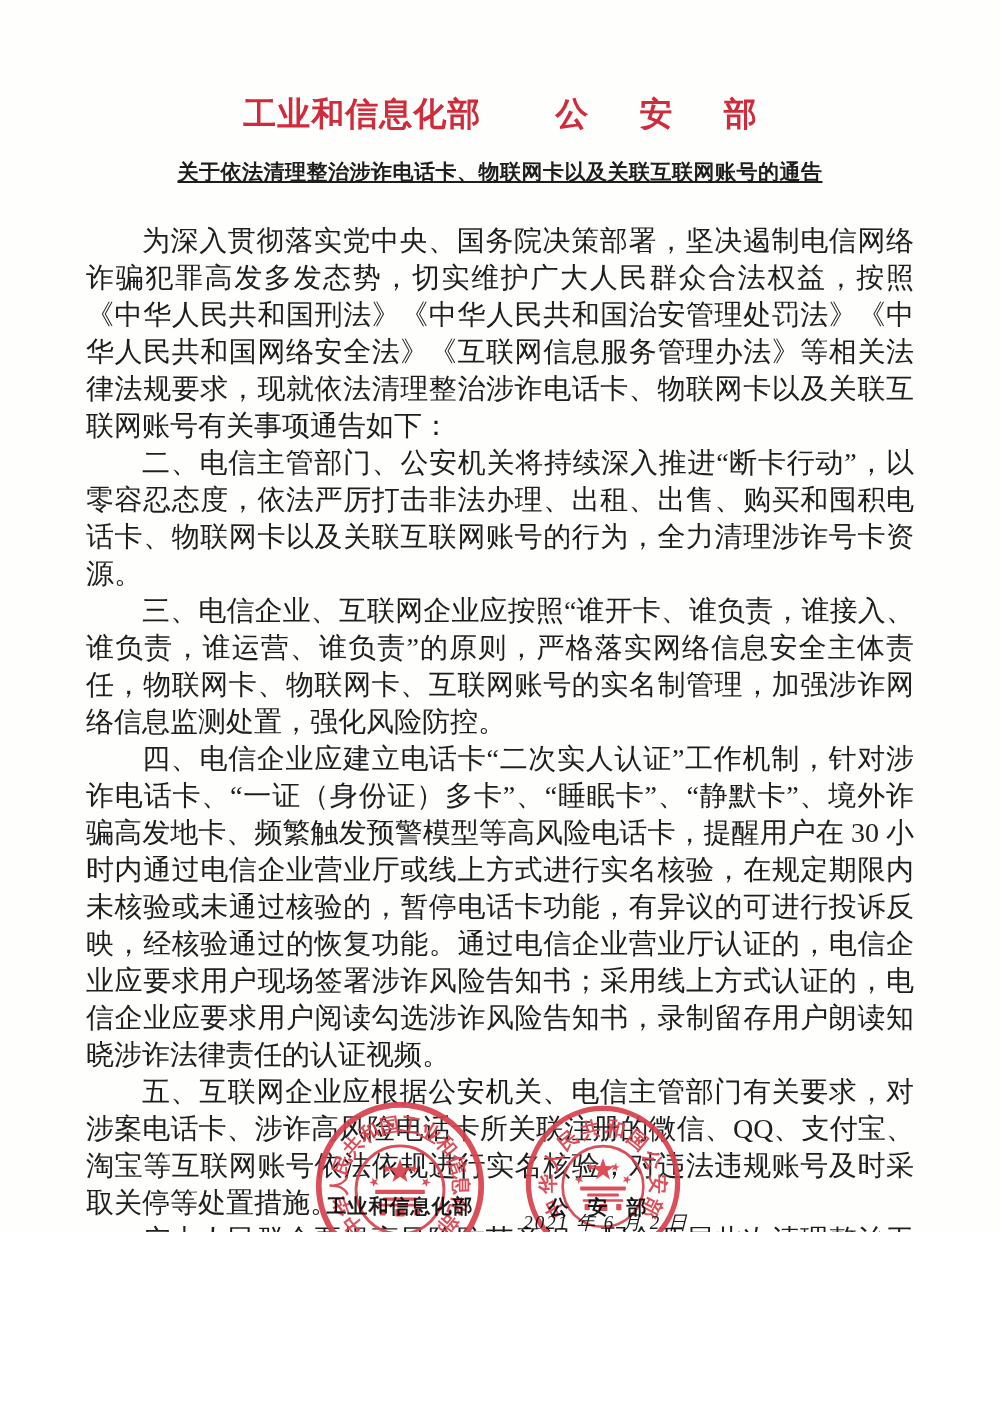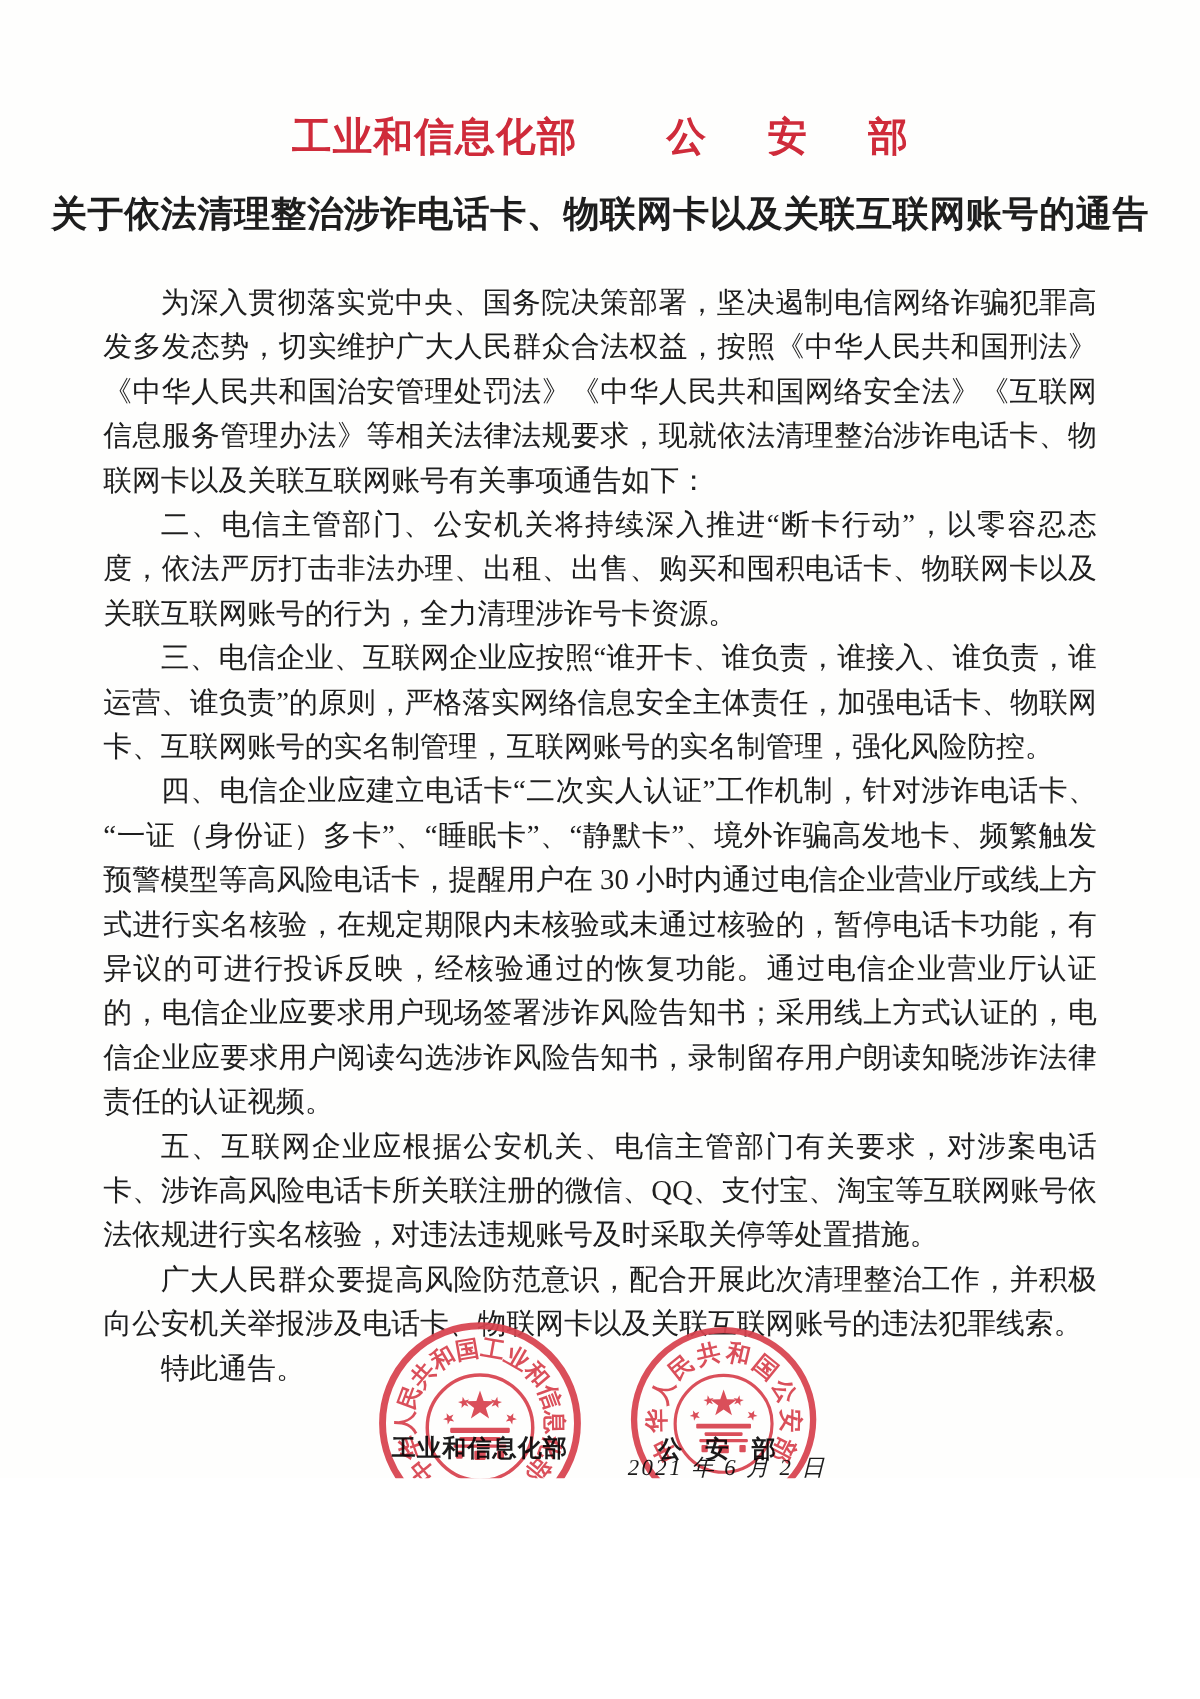--- a/index.html
+++ b/index.html
@@ -21,27 +21,28 @@
     font-size:33px;
     color:var(--header-red,#cf2b3a);
     letter-spacing:1px;
   }
   .ministry-2{letter-spacing:1.55em;margin-right:-1.55em;}
   
   .notice-title{
     margin-top:21px;
     text-align:center;
     font-weight:bold;
-    font-size:30px;
+    font-size:21px;
     letter-spacing:.5px;
+    text-decoration:underline;
   }
   
   .notice-body{
     margin:36px 86px 0 86px;
-    font-size:24px;
+    font-size:28px;
     line-height:37px;
     text-align:justify;
     text-justify:inter-ideograph;
   }
   .notice-body p{
     margin:0;
     text-indent:2em;
   }
   
   .seal-layer{
@@ -84,21 +85,21 @@
   <div class="header-line">
     <span>工业和信息化部</span>
     <span class="ministry-2">公安部</span>
   </div>
 
   <div class="notice-title">关于依法清理整治涉诈电话卡、物联网卡以及关联互联网账号的通告</div>
 
   <div class="notice-body">
     <p>为深入贯彻落实党中央、国务院决策部署，坚决遏制电信网络诈骗犯罪高发多发态势，切实维护广大人民群众合法权益，按照《中华人民共和国刑法》《中华人民共和国治安管理处罚法》《中华人民共和国网络安全法》《互联网信息服务管理办法》等相关法律法规要求，现就依法清理整治涉诈电话卡、物联网卡以及关联互联网账号有关事项通告如下：</p>
     <p>二、电信主管部门、公安机关将持续深入推进“断卡行动”，以零容忍态度，依法严厉打击非法办理、出租、出售、购买和囤积电话卡、物联网卡以及关联互联网账号的行为，全力清理涉诈号卡资源。</p>
-    <p>三、电信企业、互联网企业应按照“谁开卡、谁负责，谁接入、谁负责，谁运营、谁负责”的原则，严格落实网络信息安全主体责任，加强电话卡、物联网卡、互联网账号的实名制管理，互联网账号的实名制管理，强化风险防控。</p>
+    <p>三、电信企业、互联网企业应按照“谁开卡、谁负责，谁接入、谁负责，谁运营、谁负责”的原则，严格落实网络信息安全主体责任，物联网卡、物联网卡、互联网账号的实名制管理，加强涉诈网络信息监测处置，强化风险防控。</p>
     <p>四、电信企业应建立电话卡“二次实人认证”工作机制，针对涉诈电话卡、“一证（身份证）多卡”、“睡眠卡”、“静默卡”、境外诈骗高发地卡、频繁触发预警模型等高风险电话卡，提醒用户在 30 小时内通过电信企业营业厅或线上方式进行实名核验，在规定期限内未核验或未通过核验的，暂停电话卡功能，有异议的可进行投诉反映，经核验通过的恢复功能。通过电信企业营业厅认证的，电信企业应要求用户现场签署涉诈风险告知书；采用线上方式认证的，电信企业应要求用户阅读勾选涉诈风险告知书，录制留存用户朗读知晓涉诈法律责任的认证视频。</p>
     <p>五、互联网企业应根据公安机关、电信主管部门有关要求，对涉案电话卡、涉诈高风险电话卡所关联注册的微信、QQ、支付宝、淘宝等互联网账号依法依规进行实名核验，对违法违规账号及时采取关停等处置措施。</p>
     <p>广大人民群众要提高风险防范意识，配合开展此次清理整治工作，并积极向公安机关举报涉及电话卡、物联网卡以及关联互联网账号的违法犯罪线索。</p>
     <p>特此通告。</p>
   </div>
 
   <svg class="defs-holder" aria-hidden="true">
     <defs>
       <polygon id="star" points="0,-10 2.35,-3.24 9.51,-3.09 3.8,1.24 5.88,8.09 0,4 -5.88,8.09 -3.8,1.24 -9.51,-3.09 -2.35,-3.24"></polygon>
     </defs>

